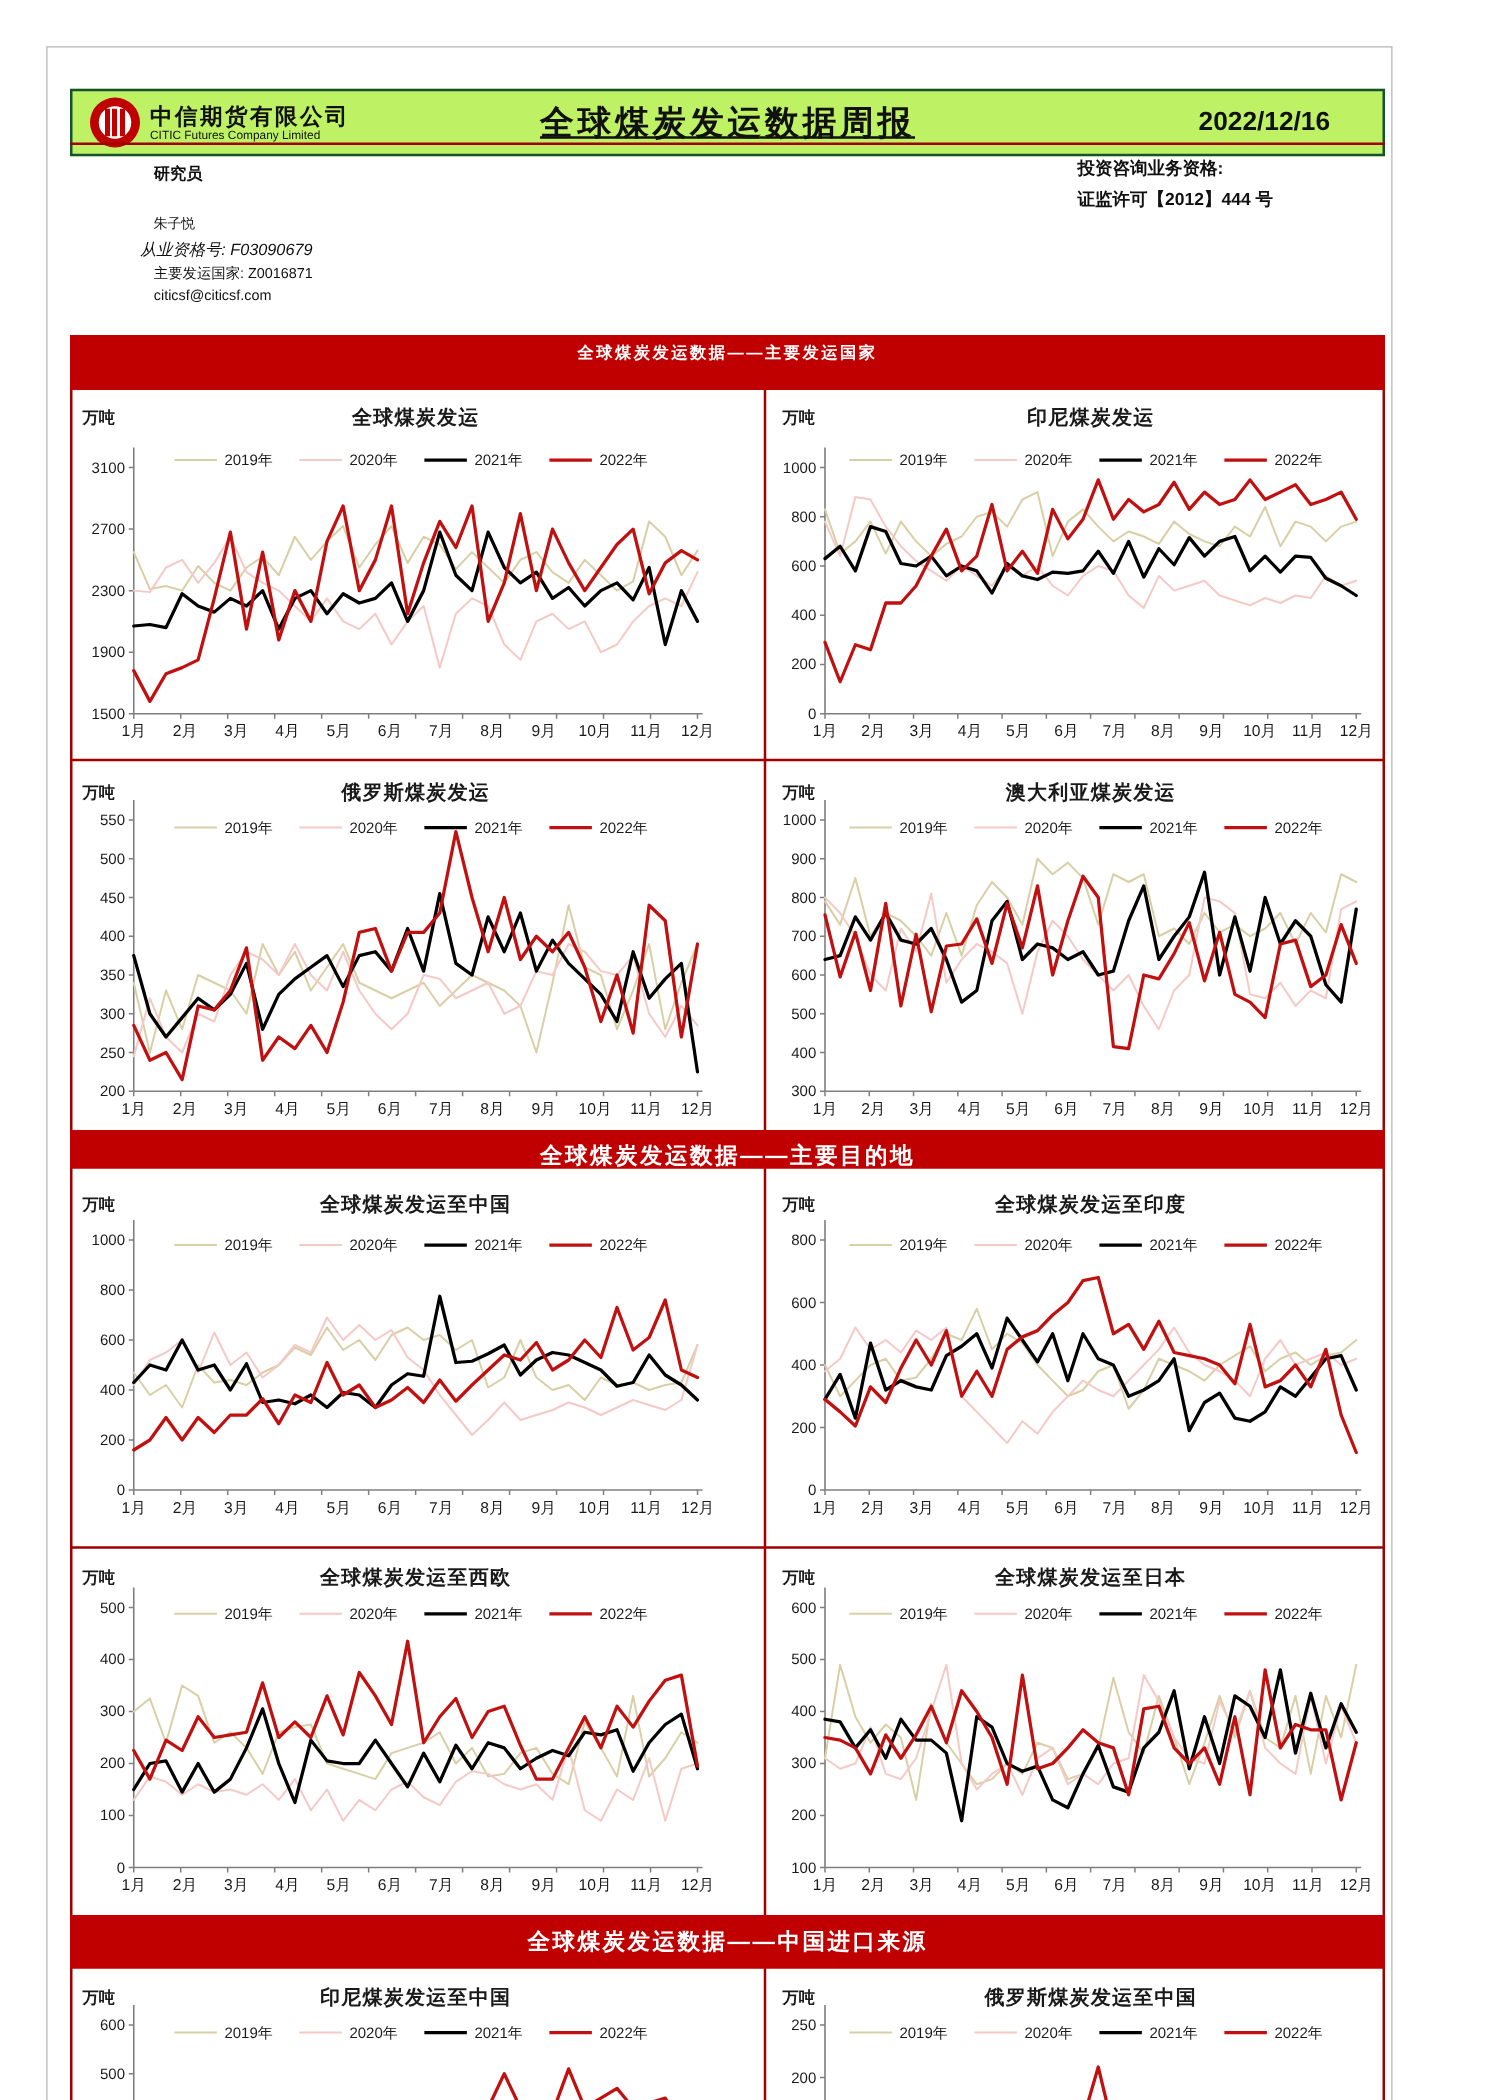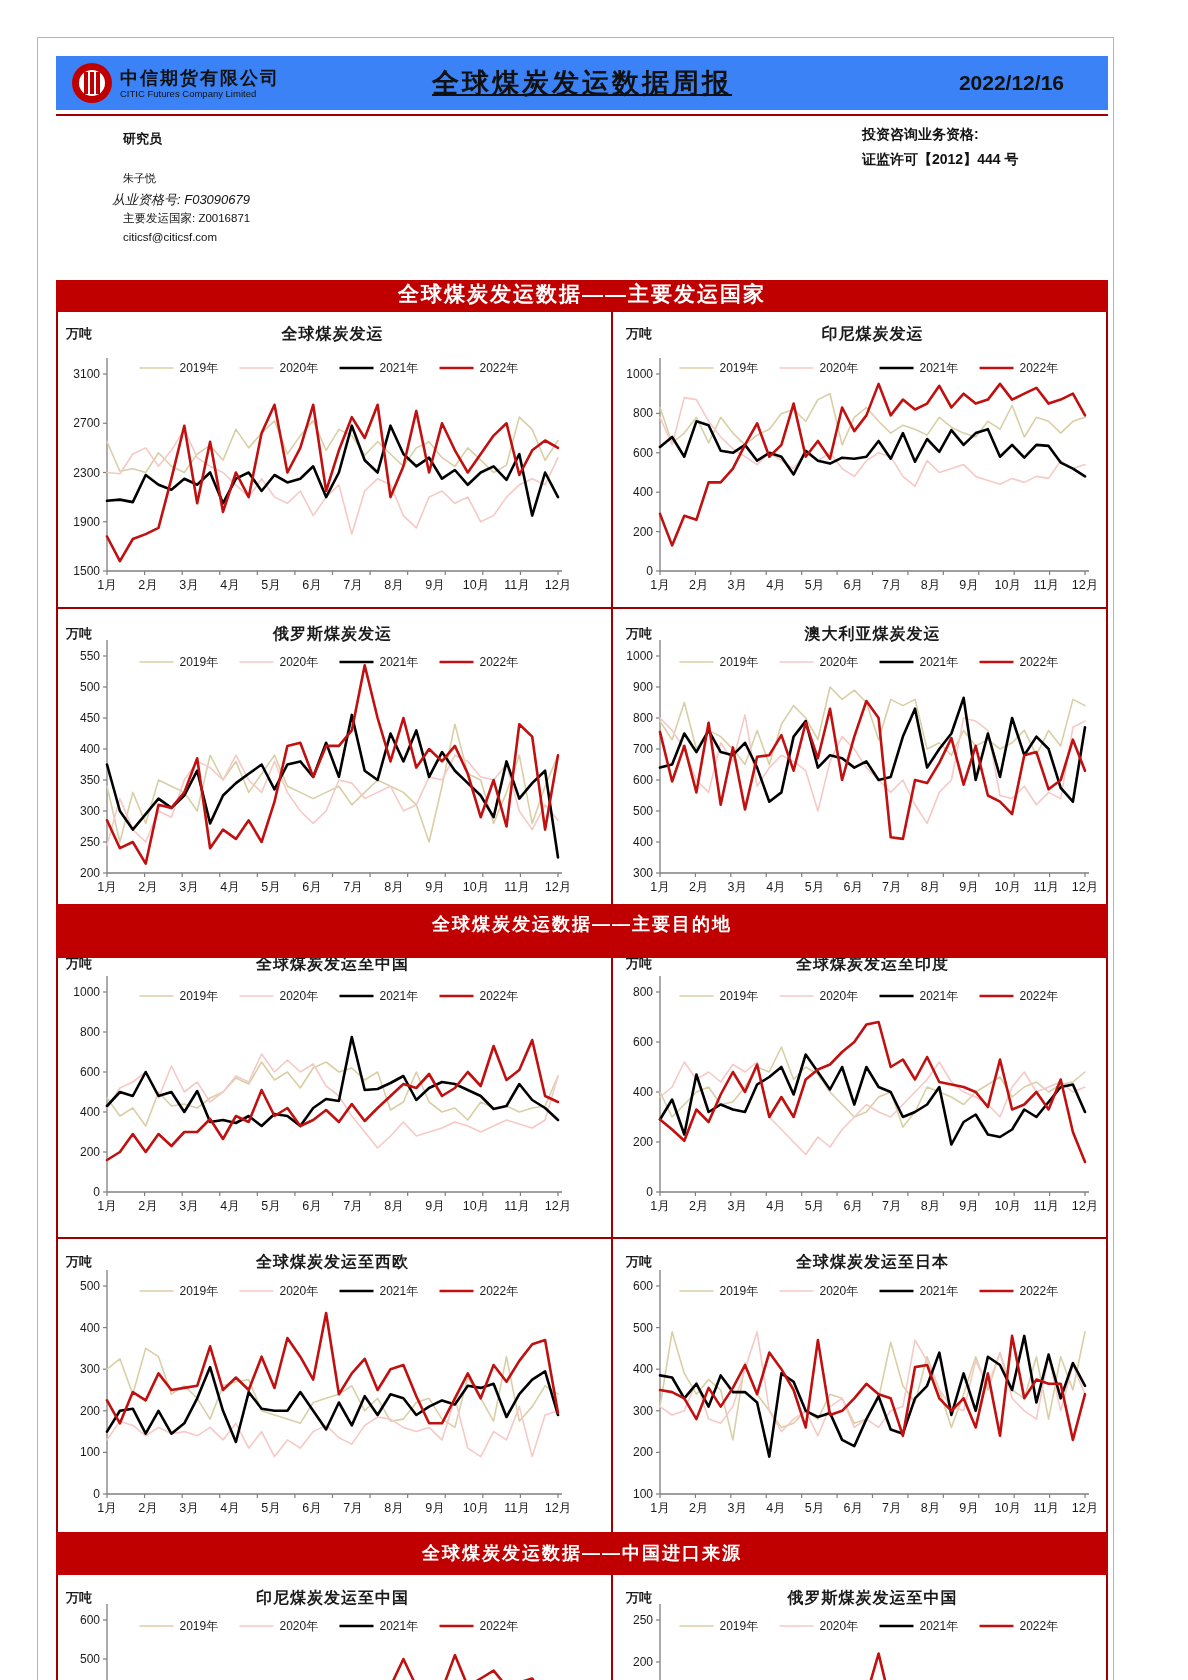--- a/index.html
+++ b/index.html
@@ -1,21 +1,21 @@
 <!DOCTYPE html>
 <html><head>
 <meta charset="utf-8">
 <style>
   html,body{margin:0;padding:0;background:#fff;}
   .stage{position:relative;width:1188px;height:1680px;background:#fff;overflow:hidden;
          font-family:"Liberation Sans","DejaVu Sans",sans-serif;color:#111;}
   .page-border{position:absolute;left:37px;top:37px;width:1075px;height:1643px;
                border:1px solid #b5b5b5;background:#fff;}
   
-  .hdr{position:absolute;left:56px;top:56px;width:1048px;height:50px;border:2px solid #3b82f6;background:#3b82f6;}
+  .hdr{position:absolute;left:56px;top:71px;width:1048px;height:50px;border:2px solid #14532d;background:#bef264;}
   .hdr-rule{position:absolute;left:56px;top:114px;width:1052px;height:0;border-top:2px solid #a00000;}
   .logo{position:absolute;left:14px;top:5px;display:flex;align-items:center;gap:8px;}
   .logo-mark{width:40px;height:40px;border-radius:50%;background:#c00000;position:relative;flex:0 0 auto;}
   .logo-mark:before{content:"";position:absolute;left:7px;top:7px;width:26px;height:26px;border-radius:50%;background:#fff;}
   .logo-mark:after{content:"";position:absolute;left:12px;top:9px;width:16px;height:22px;
      background:linear-gradient(90deg,#c00000 0 4px,#fff 4px 6px,#c00000 6px 10px,#fff 10px 12px,#c00000 12px 16px);}
   .logo-cn{font-size:18px;font-weight:bold;letter-spacing:2px;line-height:20px;}
   .logo-en{font-size:9.5px;font-weight:normal;line-height:11px;}
   .hdr-title{position:absolute;left:0;top:0;width:100%;height:50px;line-height:50px;text-align:center;
              font-size:27px;font-weight:bold;letter-spacing:3px;text-decoration:underline;}
@@ -61,22 +61,22 @@
   <div class="res-mail">citicsf@citicsf.com</div>
   <div class="lic1">投资咨询业务资格:</div>
   <div class="lic2">证监许可【2012】444 号</div>
 
   <div class="vline" style="left:56px;top:280px;width:2px;height:1400px;"></div>
   <div class="vline" style="left:1106px;top:280px;width:2px;height:1400px;"></div>
   <div class="vline" style="left:611px;top:280px;width:2px;height:1400px;"></div>
   <div class="hline" style="left:56px;top:607px;width:1052px;height:2px;"></div>
   <div class="hline" style="left:56px;top:1237px;width:1052px;height:2px;"></div>
 
-  <div class="banner" style="top:280px;height:32px;line-height:28px;font-size:21px;">全球煤炭发运数据——主要发运国家</div>
-  <div class="banner" style="top:904px;height:54px;line-height:41px;font-size:18px;">全球煤炭发运数据——主要目的地</div>
+  <div class="banner" style="top:268px;height:44px;line-height:28px;font-size:13px;">全球煤炭发运数据——主要发运国家</div>
+  <div class="banner" style="top:904px;height:31px;line-height:41px;font-size:18px;">全球煤炭发运数据——主要目的地</div>
   <div class="banner" style="top:1532px;height:43px;line-height:43px;font-size:18px;">全球煤炭发运数据——中国进口来源</div>
 
   <div class="chart-cell" style="left:58px;top:312px;width:552px;height:292px;"><svg width="552" height="292" viewBox="0 0 552 292">
         <text x="8" y="26" fill="#1a1a1a" font-size="13px" font-weight="bold">万吨</text>
         <text x="274.5" y="27" fill="#1a1a1a" font-size="16px" font-weight="bold" text-anchor="middle" letter-spacing="1px">全球煤炭发运</text>
         <line x1="81.5" y1="56" x2="115.5" y2="56" stroke="#d9cfa6" stroke-width="1.6"></line>
         <text x="121.5" y="60" fill="#1a1a1a" font-size="12px">2019年</text>
         <line x1="181.5" y1="56" x2="215.5" y2="56" stroke="#f5c9c6" stroke-width="1.6"></line>
         <text x="221.5" y="60" fill="#1a1a1a" font-size="12px">2020年</text>
         <line x1="281.5" y1="56" x2="315.5" y2="56" stroke="#000000" stroke-width="2.6"></line>

